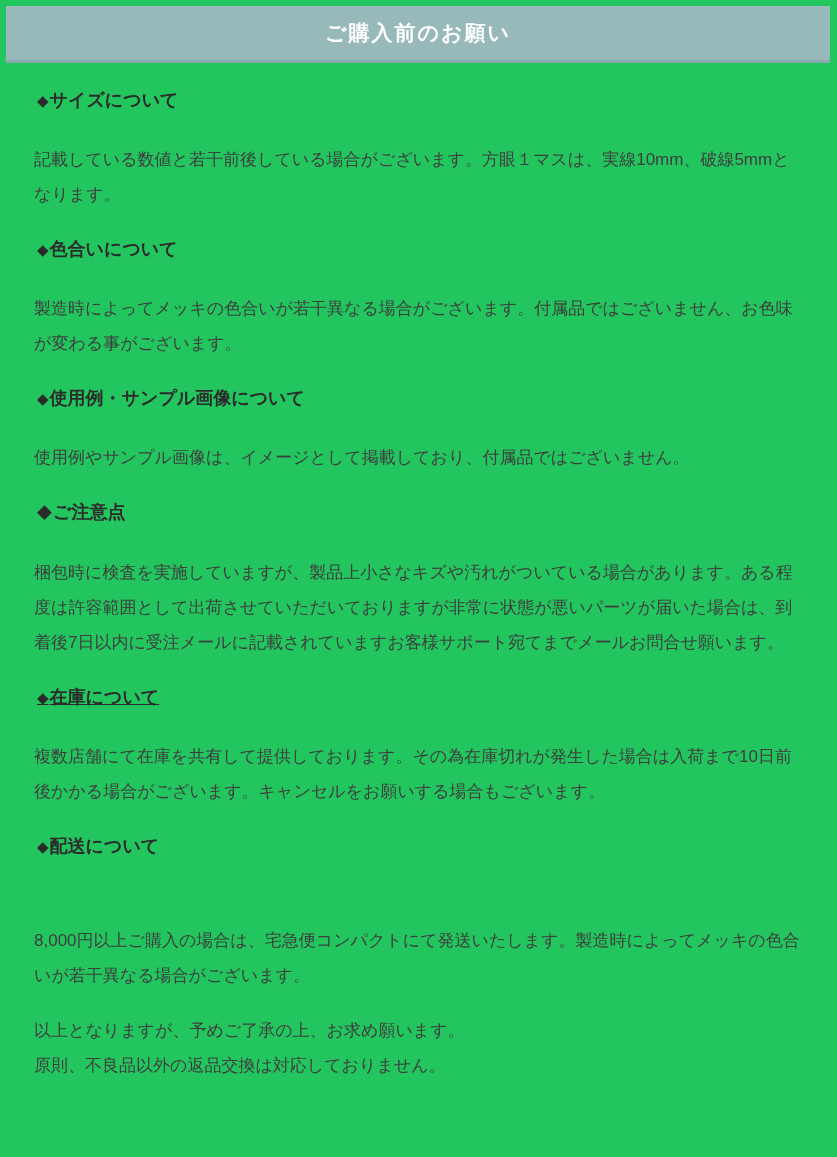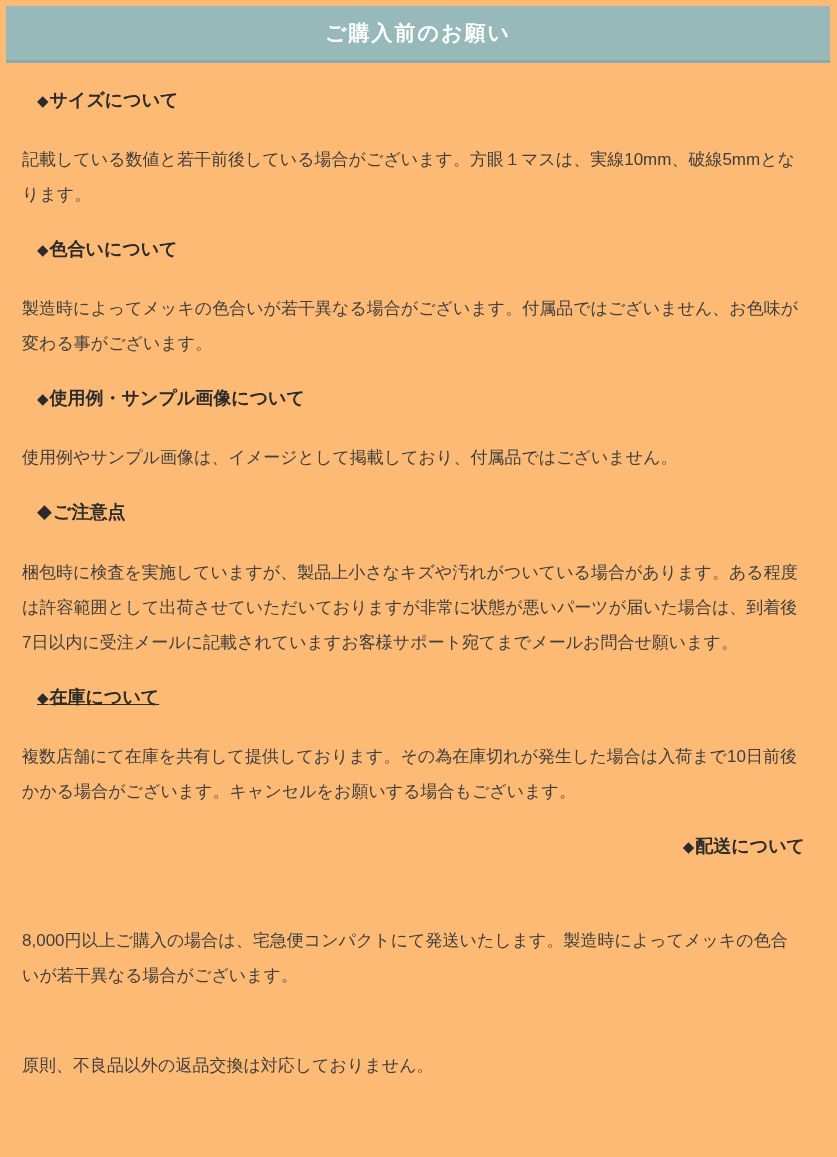--- a/index.html
+++ b/index.html
@@ -3,21 +3,21 @@
 <meta charset="utf-8">
 <style>
   * { box-sizing: border-box; }
   html, body { margin: 0; padding: 0; background: #ffffff; }
   body {
     font-family: "Liberation Sans", "DejaVu Sans", sans-serif;
   }
   .page {
     width: 837px;
     height: 1157px;
-    background: #fdba74;
+    background: #22c55e;
     padding-top: 6px;
     overflow: hidden;
   }
   .header-bar {
     margin: 0 7px 0 6px;
     height: 57px;
     border-bottom: 3px solid #8aabac;
     display: flex;
     align-items: center;
     justify-content: center;
@@ -37,21 +37,21 @@
     font-size: 18px;
     line-height: 27px;
     font-weight: bold;
     color: #2b2b2b;
   }
   .sec-heading .bullet {
     font-size: 15px;
     margin-right: 1px;
   }
   .sec-body {
-    margin: 28px 0 0 4px;
+    margin: 28px 0 0 16px;
     font-size: 17px;
     line-height: 35px;
     color: #3e3e3e;
   }
   .closing {
     margin-top: 20px;
   }
 </style>
 </head>
 <body>
@@ -72,19 +72,19 @@
 
     <h3 class="sec-heading" style="color: rgb(43, 43, 43);"><span class="bullet">◆</span><span>使用例・サンプル画像について</span></h3>
     <p class="sec-body" style="color: rgb(62, 62, 62);"><span>使用例やサンプル画像は、イメージとして掲載しており、付属品ではございません。</span></p>
 
     <h3 class="sec-heading" style="color: rgb(43, 43, 43); font-family: Liberation Serif, serif;"><span class="bullet">◆</span><span>ご注意点</span></h3>
     <p class="sec-body" style="color: rgb(62, 62, 62);"><span>梱包時に検査を実施していますが、製品上小さなキズや汚れがついている場合があります。ある程度は許容範囲として出荷させていただいておりますが非常に状態が悪いパーツが届いた場合は、到着後7日以内に受注メールに記載されていますお客様サポート宛てまでメールお問合せ願います。</span></p>
 
     <h3 class="sec-heading" style="color: rgb(43, 43, 43); text-decoration: underline;"><span class="bullet">◆</span><span>在庫について</span></h3>
     <p class="sec-body" style="color: rgb(62, 62, 62);"><span>複数店舗にて在庫を共有して提供しております。その為在庫切れが発生した場合は入荷まで10日前後かかる場合がございます。キャンセルをお願いする場合もございます。</span></p>
 
-    <h3 class="sec-heading" style="color: rgb(43, 43, 43); text-align: right;"><span class="bullet">◆</span><span>配送について</span></h3>
+    <h3 class="sec-heading" style="color: rgb(43, 43, 43);"><span class="bullet">◆</span><span>配送について</span></h3>
     <p class="sec-body" style="color: rgb(62, 62, 62);"><br><span>8,000円以上ご購入の場合は、宅急便コンパクトにて発送いたします。製造時によってメッキの色合いが若干異なる場合がございます。</span></p>
 
-    <p class="sec-body closing" style="color: rgb(62, 62, 62);"><br><span>原則、不良品以外の返品交換は対応しておりません。</span></p>
+    <p class="sec-body closing" style="color: rgb(62, 62, 62);"><span>以上となりますが、予めご了承の上、お求め願います。</span><br><span>原則、不良品以外の返品交換は対応しておりません。</span></p>
 
   </div>
 </div>
 
 </body></html>

